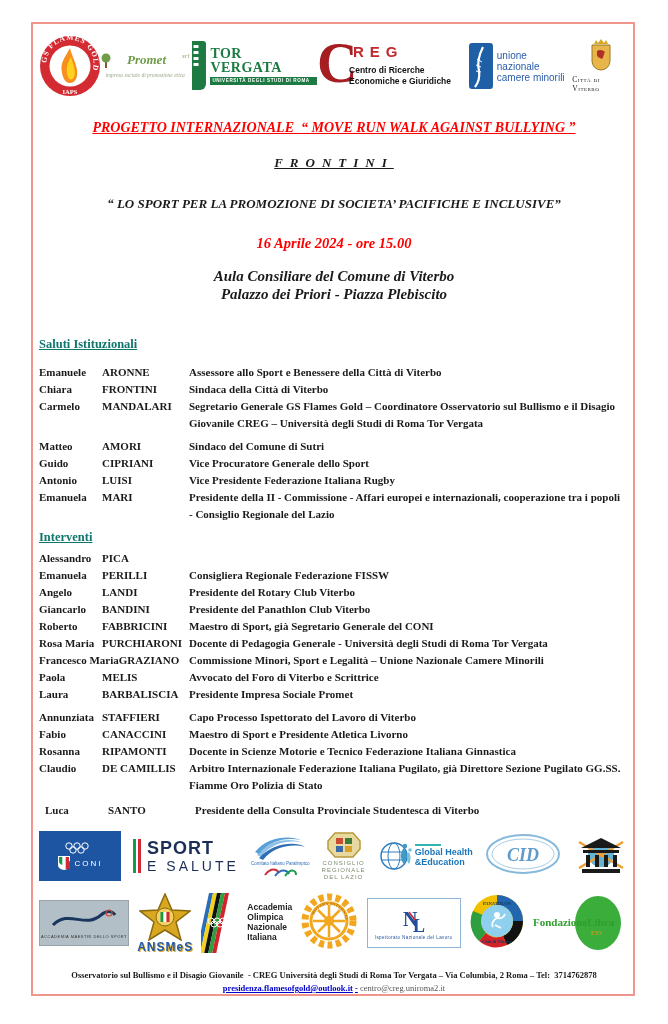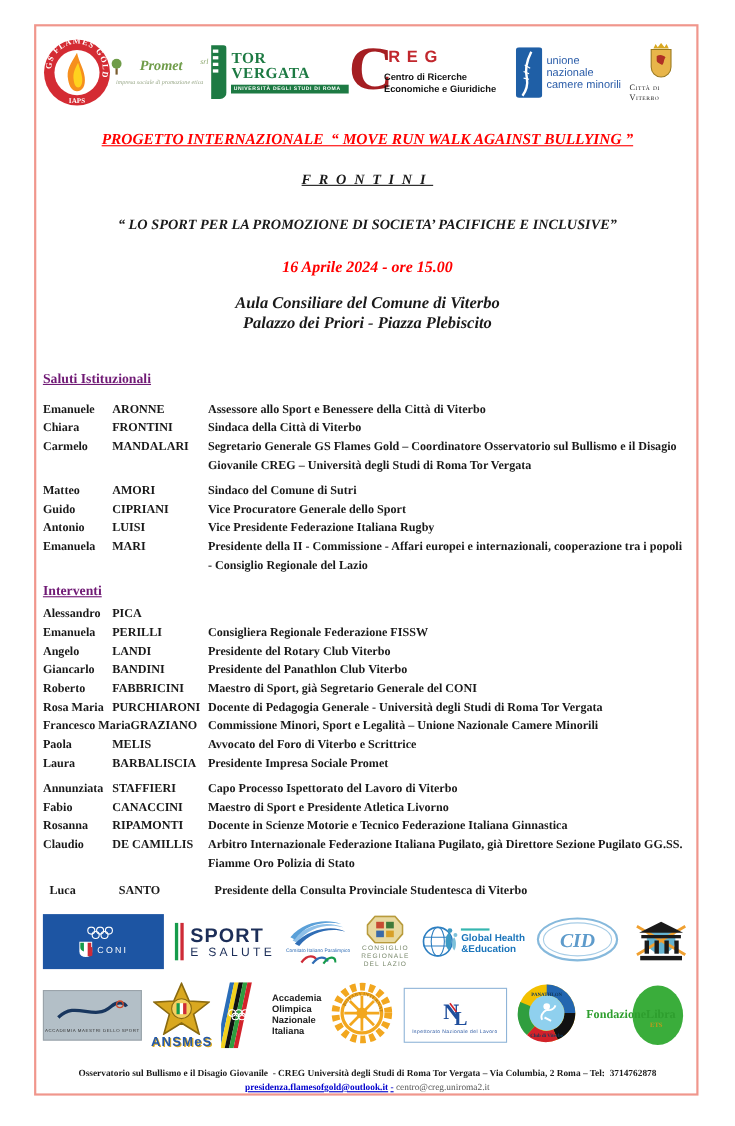--- a/index.html
+++ b/index.html
@@ -35,46 +35,46 @@
 
   
   .main-title {
     color:#ff0000; font-weight:bold; font-style:italic; text-align:center;
     text-decoration:underline; font-size:14px; margin-top:16px; white-space:pre-wrap;
   }
   .convegno { text-align:center; font-weight:bold; font-style:italic; font-size:13px; letter-spacing:7px; text-decoration:underline; margin-top:19px; }
   .theme { text-align:center; font-weight:bold; font-style:italic; font-size:13px; margin-top:25px; white-space:pre-wrap; }
   .datetime { color:#ff0000; text-align:center; font-weight:bold; font-style:italic; font-size:14.5px; margin-top:23px; }
   .venue { text-align:center; font-weight:bold; font-style:italic; font-size:15px; line-height:18px; margin-top:15px; }
-  .section-heading { color:#701a75; font-weight:bold; font-size:12.5px; text-decoration:underline; }
+  .section-heading { color:#0f766e; font-weight:bold; font-size:12.5px; text-decoration:underline; }
   .heading-saluti { margin-top:34px; margin-bottom:12px; }
   .heading-interventi { margin-top:7px; margin-bottom:5px; }
 
   
   .speaker { display:flex; font-size:11px; font-weight:bold; line-height:17px; }
   .speaker .name-box { width:150px; flex:none; }
   .speaker .fn { display:inline-block; min-width:63px; }
   .speaker .role { flex:1; white-space:pre-wrap; }
   .gap-top { margin-top:6px; }
   .gap-top-lg { margin-top:8px; }
   .indent { padding-left:6px; }
 
   
   .bottom-row { display:flex; align-items:center; justify-content:space-between; }
   .row1 { margin-top:10px; height:54px; }
   .row2 { margin-top:8px; height:64px; }
-  .coni-box { width:110px; height:50px; background:#1d55a3; display:flex; flex-direction:column; align-items:center; justify-content:center; gap:2px; }
+  .coni-box { width:82px; height:50px; background:#1d55a3; display:flex; flex-direction:column; align-items:center; justify-content:center; gap:2px; }
   .coni-bottom { display:flex; align-items:center; gap:5px; }
   .coni-label { color:#fff; font-size:8px; letter-spacing:2px; font-family:"Liberation Sans", sans-serif; }
   .ss-box { display:flex; align-items:center; gap:6px; }
   .ss-bars { display:flex; gap:2px; height:34px; }
   .ss-bars i { display:block; width:3px; height:100%; }
   .ss-text { line-height:1; font-family:"Liberation Sans", sans-serif; }
   .ss-l1 { font-size:18px; font-weight:bold; color:#1c2e58; letter-spacing:1px; }
-  .ss-l2 { font-size:11px; color:#1c2e58; letter-spacing:3px; margin-top:2px; }
+  .ss-l2 { font-size:14px; color:#1c2e58; letter-spacing:3px; margin-top:2px; }
   .cip-col, .lazio-col, .gh-col { display:flex; flex-direction:column; align-items:center; line-height:1; }
   .cip-caption { font-size:4.5px; color:#2f6db5; font-family:"Liberation Sans", sans-serif; margin:1px 0; }
   .lazio-caption { font-size:6px; color:#7c8b6f; letter-spacing:1px; text-align:center; line-height:7px; margin-top:2px; font-family:"Liberation Sans", sans-serif; }
   .gh-box { display:flex; align-items:center; gap:1px; }
   .gh-texts { display:flex; flex-direction:column; line-height:1.1; }
   .gh-bar { width:26px; height:2.5px; background:#35b6b0; margin-bottom:2px; }
   .gh-line { color:#1b75bb; font-weight:bold; font-size:9px; font-family:"Liberation Sans", sans-serif; }
   .ams-box { width:88px; height:44px; background:#b3bfc7; border:1px solid #9aa3aa; display:flex; flex-direction:column; align-items:center; justify-content:center; }
   .ams-caption { font-size:4px; color:#333; letter-spacing:.5px; margin-top:1px; font-family:"Liberation Sans", sans-serif; }
   .ansmes-col { display:flex; flex-direction:column; align-items:center; line-height:1; }

